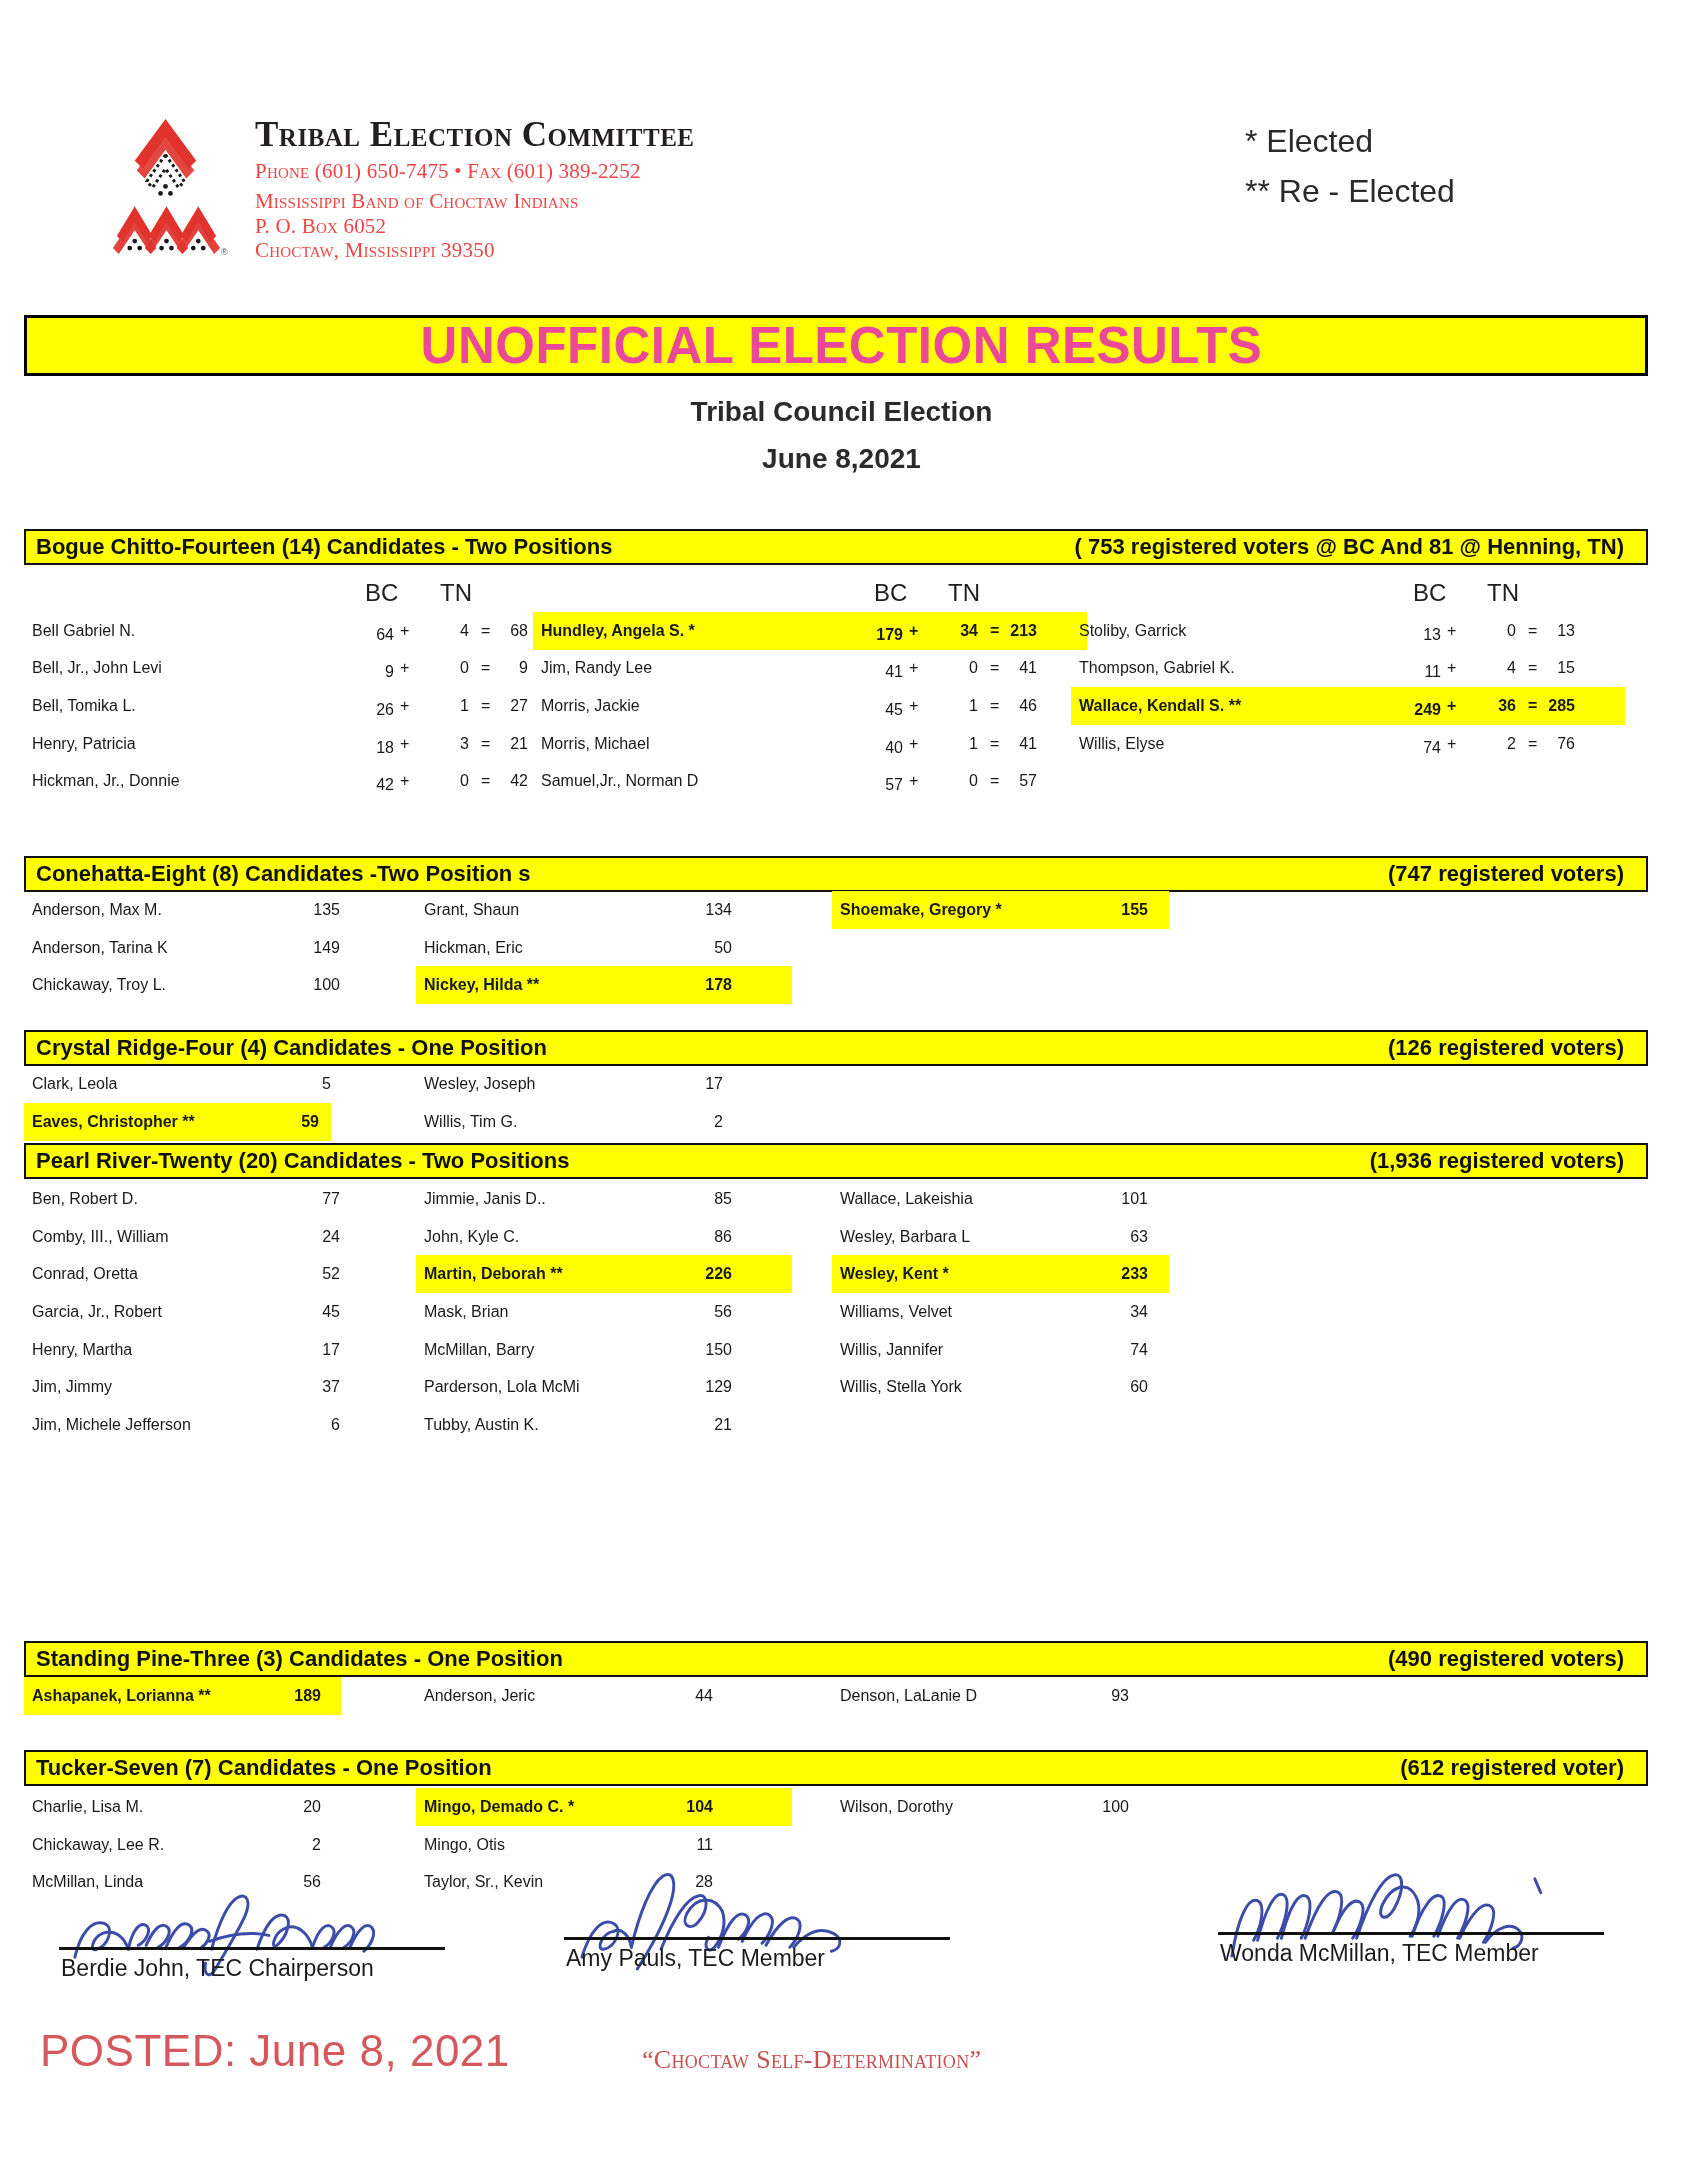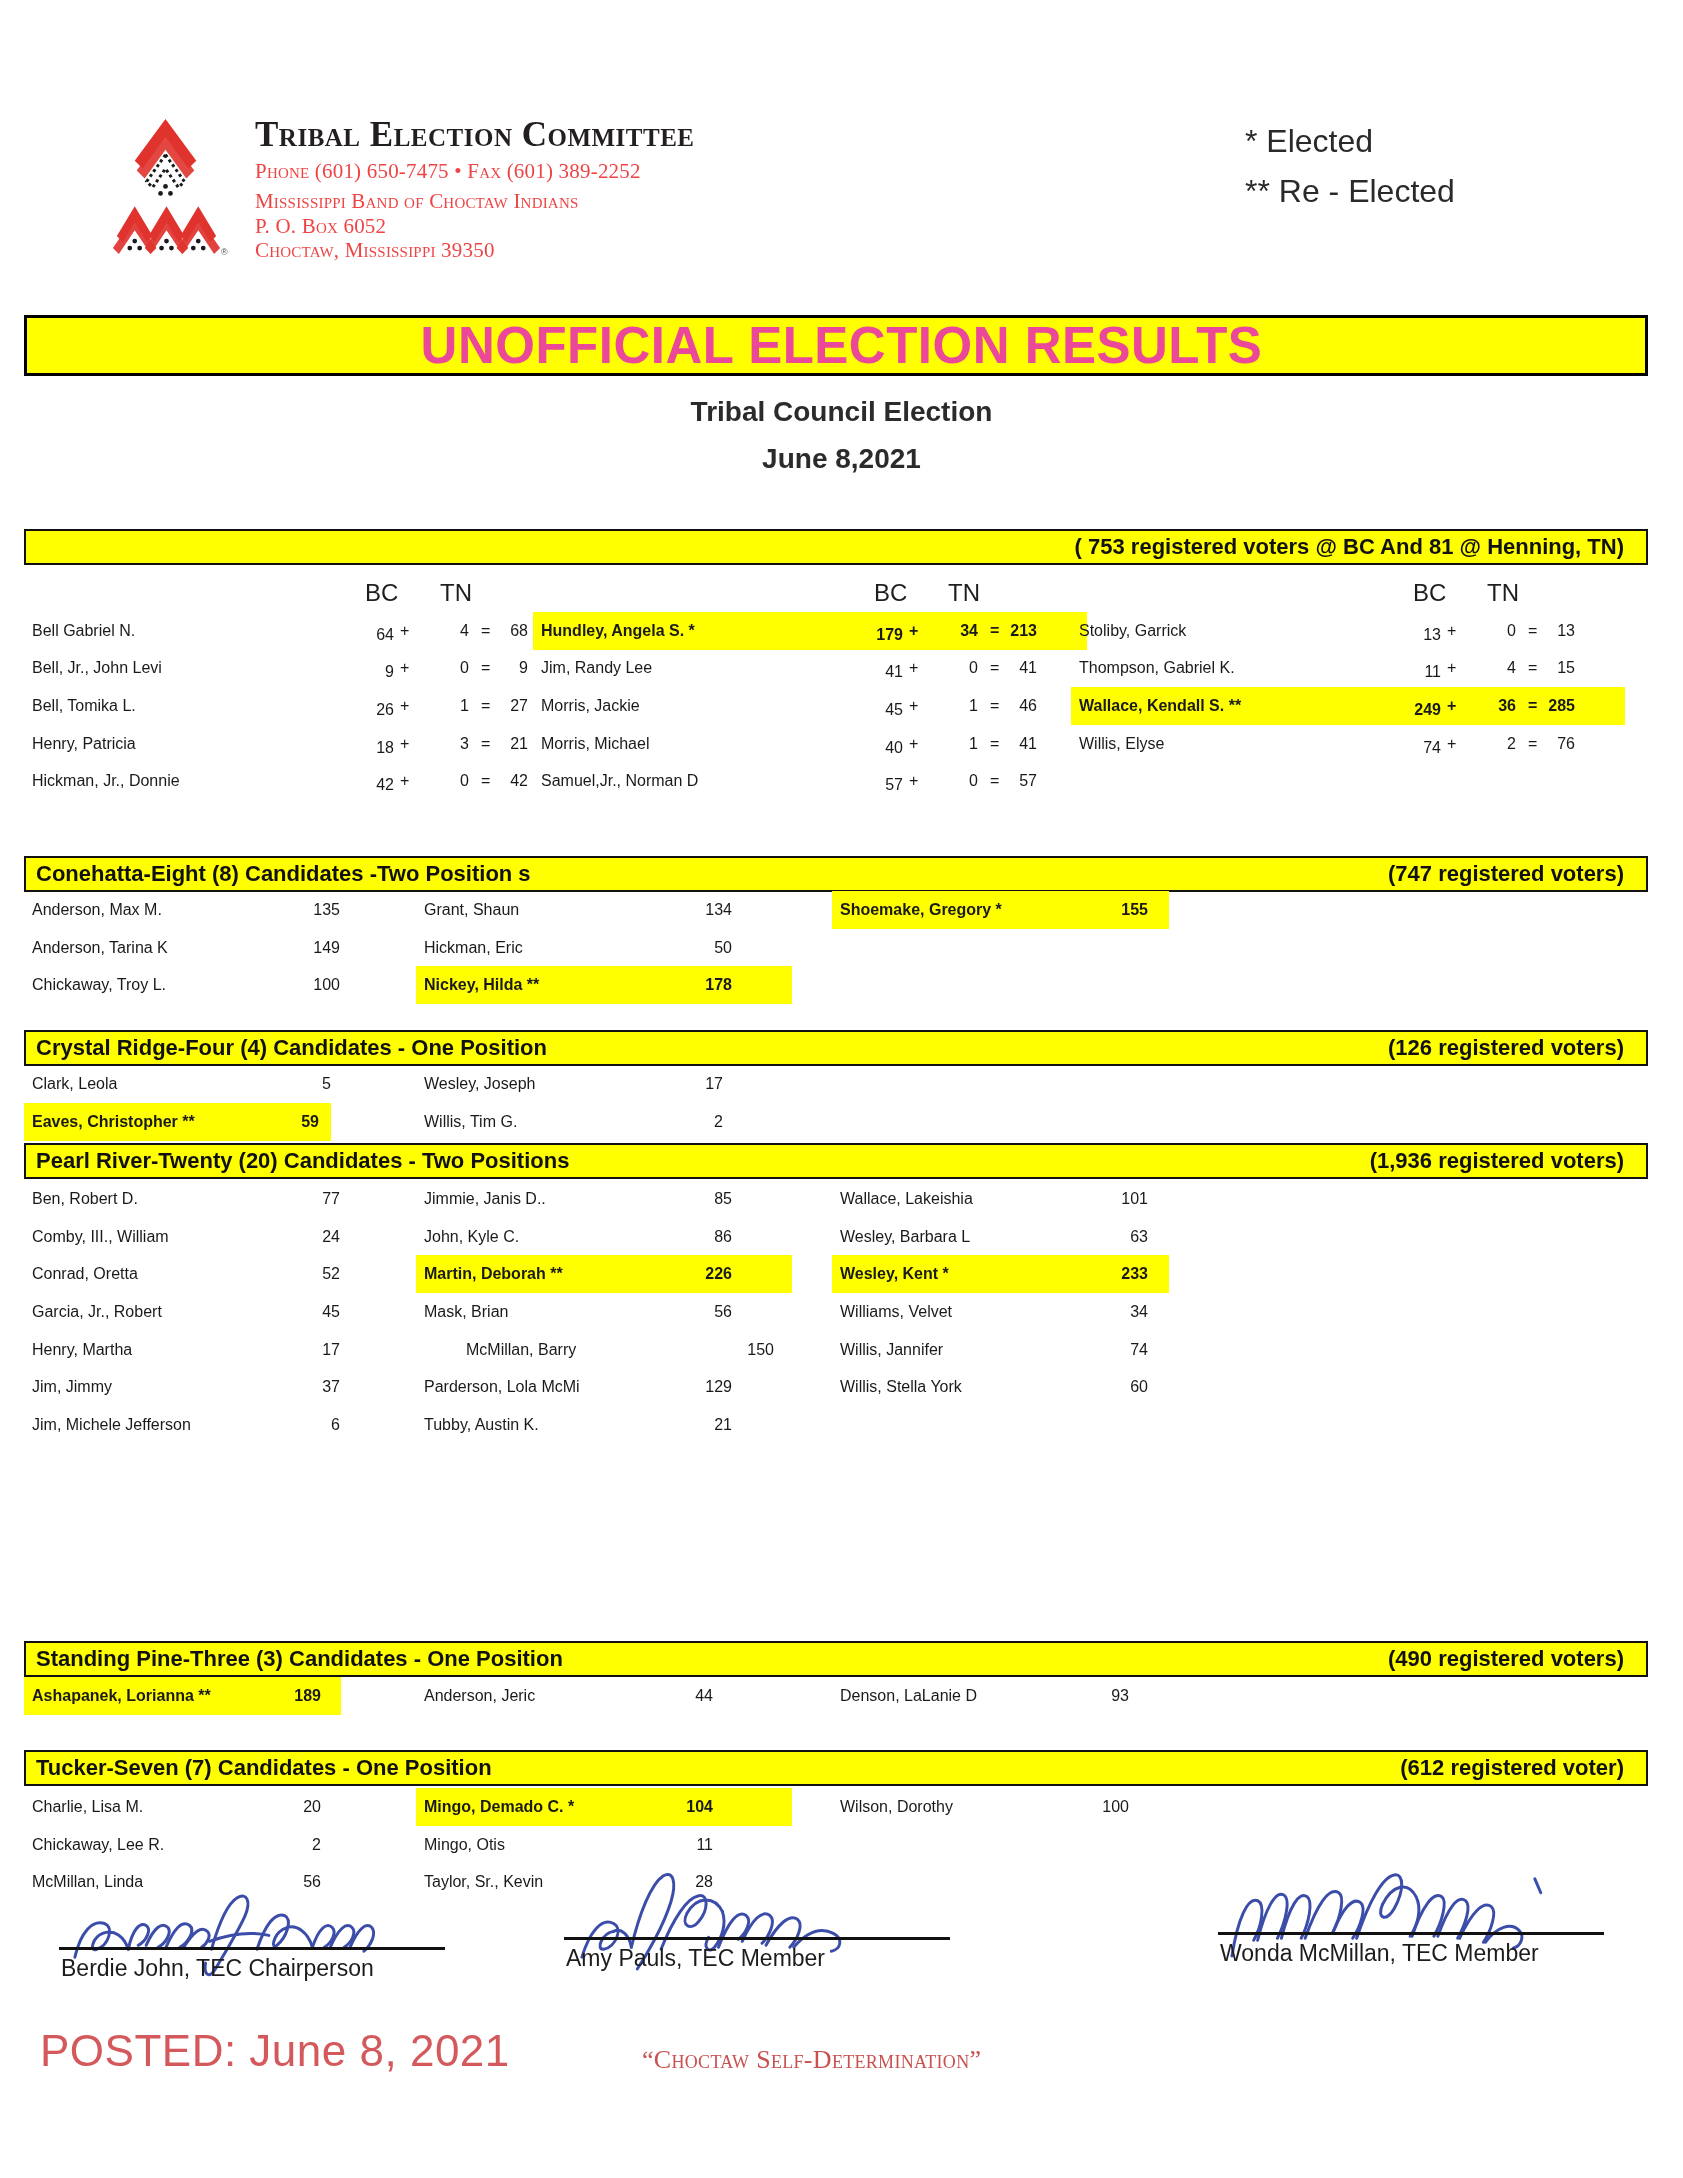--- a/index.html
+++ b/index.html
@@ -263,20 +263,21 @@
   <div>**  Re - Elected</div>
 </div>
 
 <div class="banner"></div>
 <div class="banner-text">UNOFFICIAL ELECTION RESULTS</div>
 <div class="subtitle1">Tribal Council Election</div>
 <div class="subtitle2">June 8,2021</div>
 
 <div id="content">
     <div class="sec-band" style="top: 529px;">
+      <span class="sb-title">Bogue Chitto-Fourteen (14) Candidates - Two Positions</span>
       <span class="sb-voters">( 753 registered voters @ BC And 81 @ Henning, TN)</span>
     </div>
     <div class="colhdr" style="left: 365px; top: 576px;">BC</div>
     <div class="colhdr" style="left: 440px; top: 576px;">TN</div>
     <div class="colhdr" style="left: 874px; top: 576px;">BC</div>
     <div class="colhdr" style="left: 948px; top: 576px;">TN</div>
     <div class="colhdr" style="left: 1413px; top: 576px;">BC</div>
     <div class="colhdr" style="left: 1487px; top: 576px;">TN</div>
     <div class="cell" style="left: 24px; top: 612px; width: 495px;">
       <span class="nm">Bell Gabriel N.</span>
@@ -483,21 +484,21 @@
       <span class="tot" style="left: 257px; width: 59px;">86</span>
     </div>
     <div class="cell hl" style="left: 416px; top: 1255px; width: 376px;">
       <span class="nm">Martin, Deborah  **</span>
       <span class="tot" style="left: 257px; width: 59px;">226</span>
     </div>
     <div class="cell" style="left: 416px; top: 1293px; width: 376px;">
       <span class="nm">Mask, Brian</span>
       <span class="tot" style="left: 257px; width: 59px;">56</span>
     </div>
-    <div class="cell" style="left: 416px; top: 1331px; width: 376px; margin-left: 42px;">
+    <div class="cell" style="left: 416px; top: 1331px; width: 376px;">
       <span class="nm">McMillan, Barry</span>
       <span class="tot" style="left: 257px; width: 59px;">150</span>
     </div>
     <div class="cell" style="left: 416px; top: 1368px; width: 376px;">
       <span class="nm">Parderson, Lola McMi</span>
       <span class="tot" style="left: 257px; width: 59px;">129</span>
     </div>
     <div class="cell" style="left: 416px; top: 1406px; width: 376px;">
       <span class="nm">Tubby, Austin K.</span>
       <span class="tot" style="left: 257px; width: 59px;">21</span>

